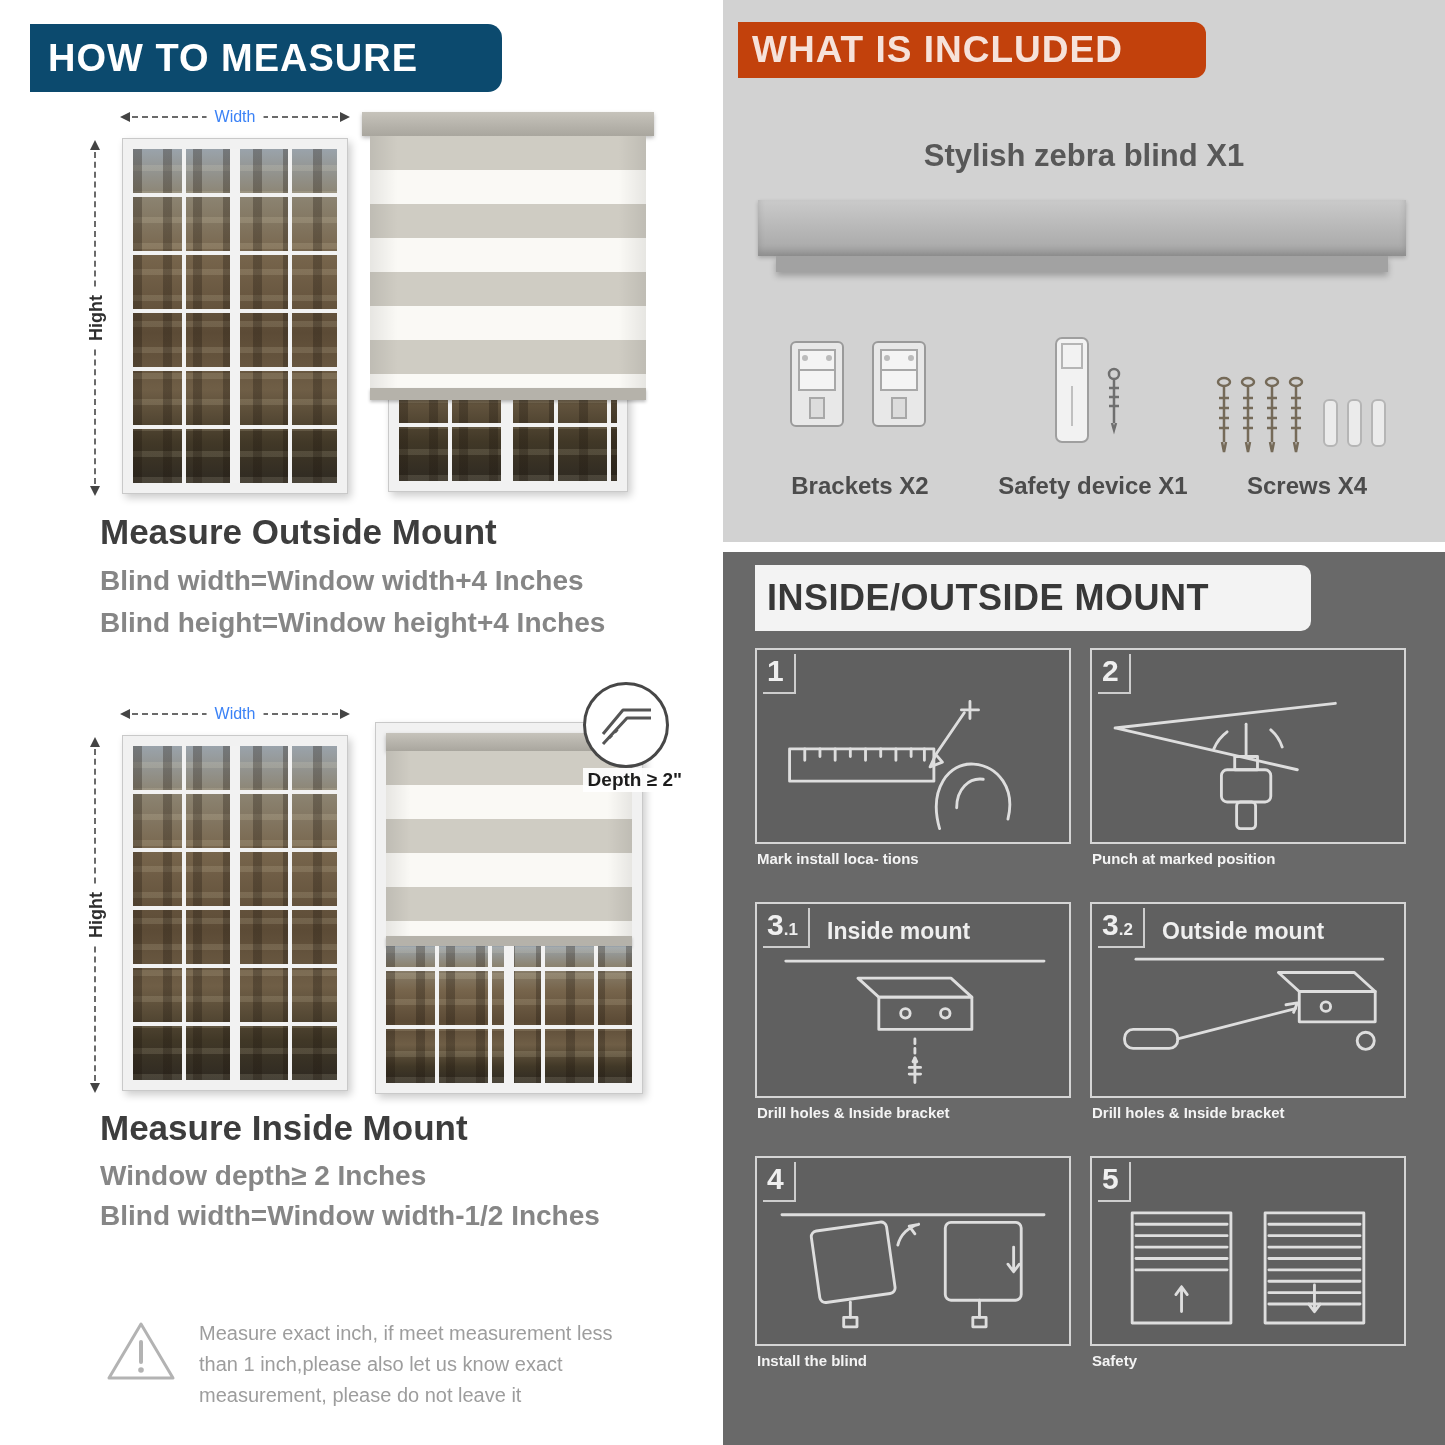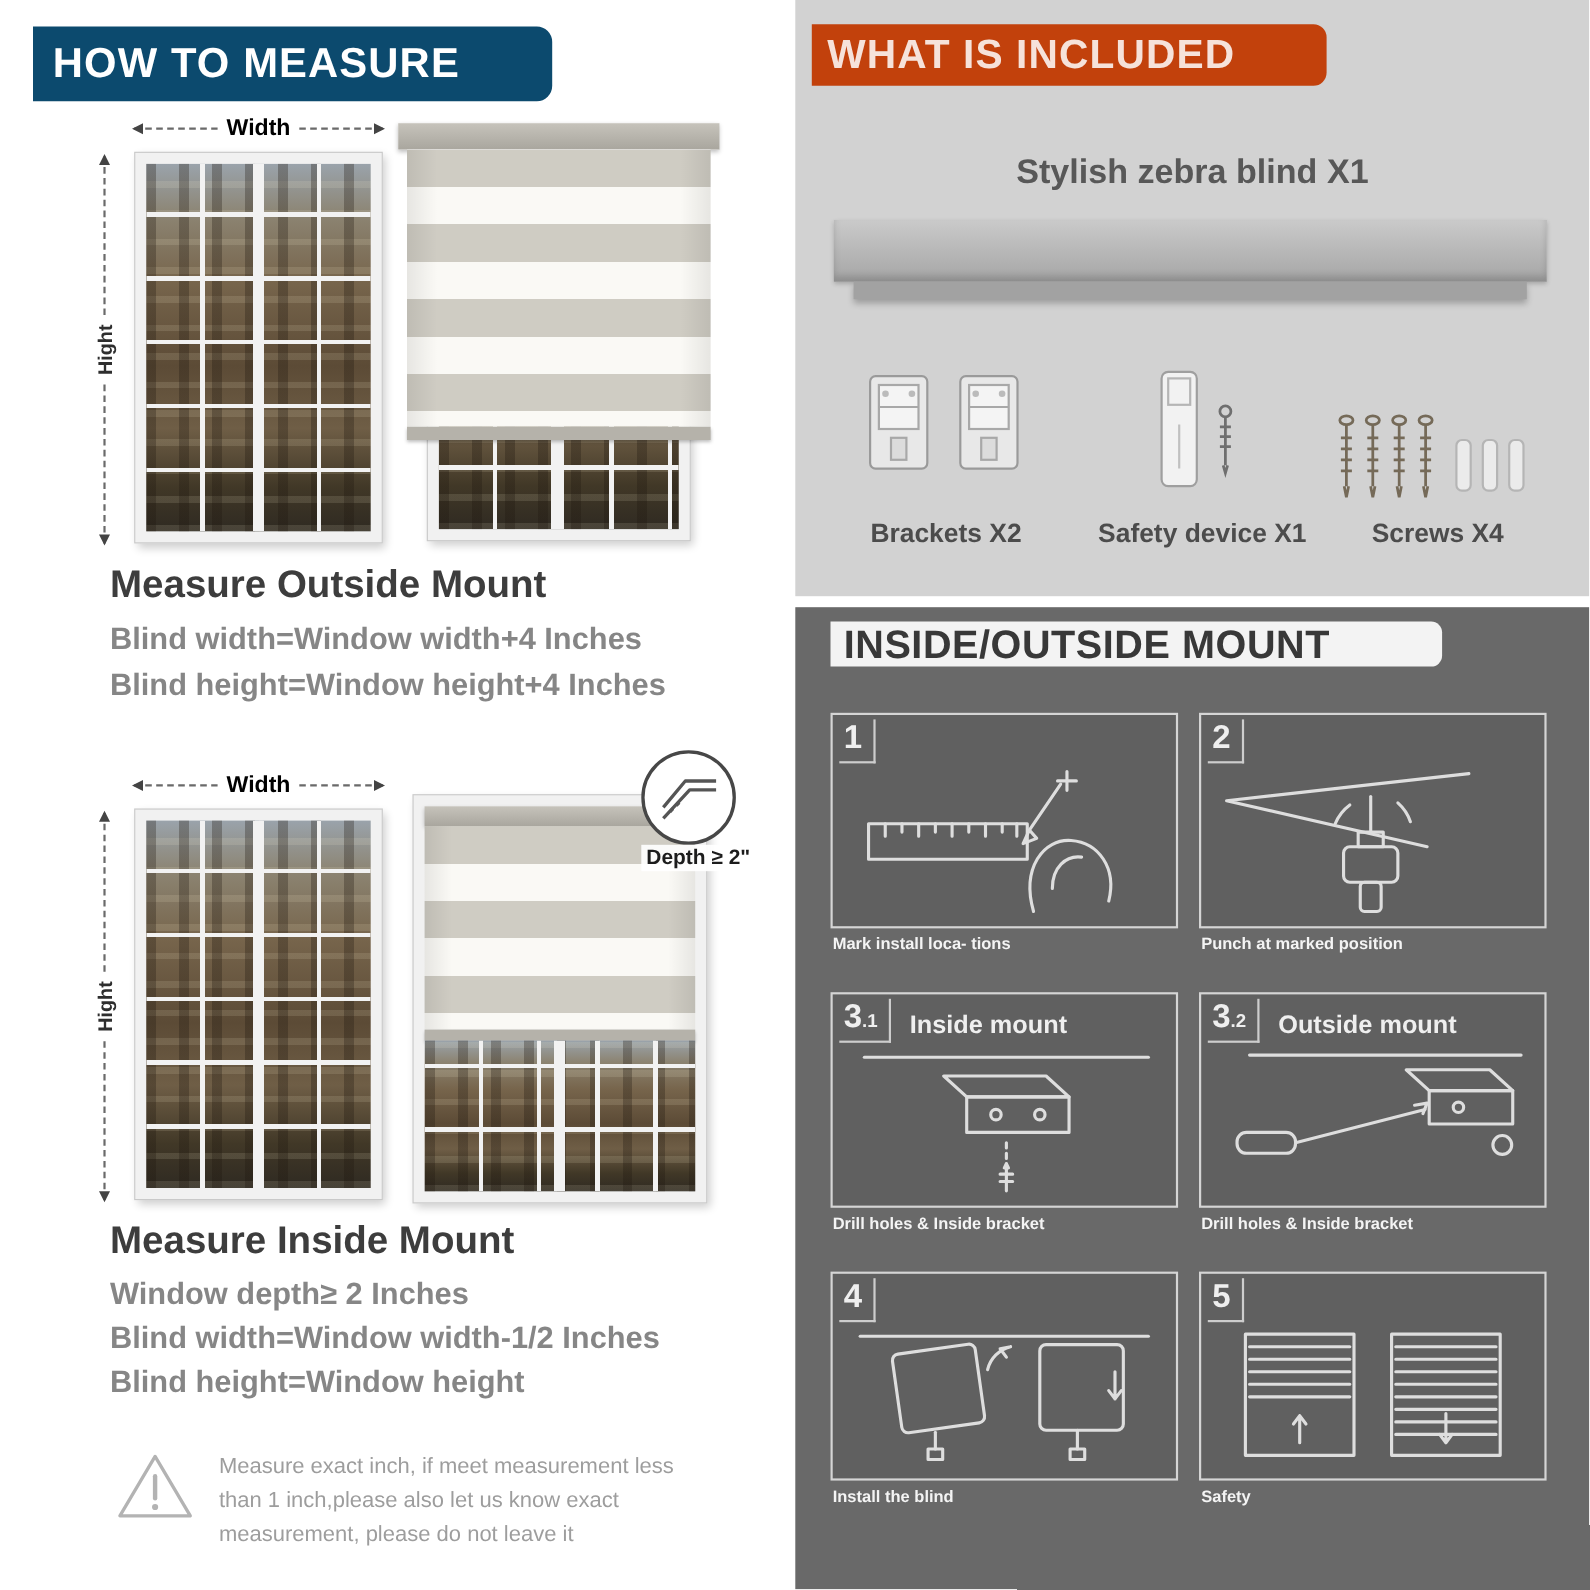--- a/index.html
+++ b/index.html
@@ -14,21 +14,21 @@
     border-radius:0 14px 14px 0;color:#ffffff;font-size:38px;font-weight:bold;letter-spacing:1px;
     display:flex;align-items:center;padding-left:18px;box-sizing:border-box;}
 
   .illu{position:absolute;}
 
   .w-arrow{position:absolute;height:0;border-top:2px dashed #6a6a6a;}
   .w-arrow::before,.w-arrow::after{content:"";position:absolute;top:-6px;border-top:5px solid transparent;border-bottom:5px solid transparent;}
   .w-arrow::before{left:-2px;border-right:10px solid #444;}
   .w-arrow::after{right:-2px;border-left:10px solid #444;}
   .w-arrow .arrow-label{position:absolute;left:50%;top:-1px;transform:translate(-50%,-50%);
-    background:#fff;padding:0 8px;font-size:21px;font-weight:bold;color:#000000;white-space:nowrap;}
+    background:#fff;padding:0 8px;font-size:16px;font-weight:normal;color:#3b82f6;white-space:nowrap;}
 
   .v-arrow{position:absolute;width:0;border-left:2px dashed #6a6a6a;}
   .v-arrow::before{content:"";position:absolute;left:-6px;top:-2px;border-left:5px solid transparent;border-right:5px solid transparent;border-bottom:10px solid #444;}
   .v-arrow::after{content:"";position:absolute;left:-6px;bottom:-2px;border-left:5px solid transparent;border-right:5px solid transparent;border-top:10px solid #444;}
   .v-arrow .arrow-label{position:absolute;top:50%;left:0;transform:translate(-50%,-50%) rotate(-90deg);
     background:#fff;padding:0 6px;font-size:18px;font-weight:bold;color:#2e2e2e;white-space:nowrap;}
 
   .window{position:absolute;background:#f1f1f1;border:1px solid #c9c9c9;
     box-shadow:3px 4px 8px rgba(0,0,0,0.20);padding:10px;box-sizing:border-box;}
   .panes{position:relative;width:100%;height:100%;overflow:hidden;
@@ -68,21 +68,21 @@
     font-size:31px;font-weight:bold;color:#585858;}
   .headrail{position:absolute;left:758px;top:200px;width:648px;}
   .hr-top{height:56px;background:linear-gradient(180deg,#cacaca 0%,#b4b4b4 60%,#a6a6a6 100%);
     box-shadow:inset 0 -5px 7px rgba(0,0,0,0.15), 0 2px 4px rgba(0,0,0,0.2);}
   .hr-lip{height:16px;width:calc(100% - 36px);margin:0 auto;background:#a2a2a2;
     box-shadow:0 4px 6px rgba(0,0,0,0.25);}
   .hw-label{position:absolute;top:472px;font-size:24px;font-weight:bold;color:#4c4c4c;text-align:center;white-space:nowrap;}
 
   
   .mount-bg{position:absolute;left:723px;top:552px;width:722px;height:893px;background:#696969;}
-  .mount-banner{position:absolute;left:755px;top:565px;width:556px;height:41px;background:#f3f3f3;
+  .mount-banner{position:absolute;left:755px;top:565px;width:556px;height:66px;background:#f3f3f3;
     border-radius:0 10px 10px 0;color:#383838;font-size:36px;font-weight:bold;letter-spacing:0.5px;
     display:flex;align-items:center;padding-left:12px;box-sizing:border-box;}
 
   .step-panel{position:absolute;width:316px;background:#606060;border:2px solid #d5d5d5;box-sizing:border-box;}
   .step-num{position:absolute;top:4px;left:6px;color:#efefef;font-size:30px;font-weight:bold;line-height:1;
     padding:2px 10px 6px 4px;border-right:2px solid #cdcdcd;border-bottom:2px solid #cdcdcd;}
   .step-sub{font-size:17px;font-weight:bold;}
   .step-label{position:absolute;top:14px;left:70px;font-size:23px;font-weight:bold;color:#efefef;white-space:nowrap;}
   .step-art{position:absolute;left:6px;bottom:4px;width:calc(100% - 12px);height:146px;}
   .step-caption{position:absolute;width:340px;font-size:15px;font-weight:bold;color:#f4f4f4;white-space:nowrap;}
@@ -150,21 +150,20 @@
           <path d="M16 46 L26 36" stroke-dasharray="4 4"></path>
         </g>
       </svg>
     </div>
     <div class="depth-label">Depth ≥ 2"</div>
   </div>
 
   <div class="left-heading" style="left:100px;top:1108px;">Measure Inside Mount</div>
   <div class="left-line" style="left:100px;top:1160px;">Window depth≥ 2 Inches</div>
   <div class="left-line" style="left:100px;top:1200px;">Blind width=Window width-1/2 Inches</div>
-  <div class="left-line" style="left:100px;top:1240px;">Blind height=Window height</div>
 
   <div class="warning-wrap">
     <svg width="72" height="66" viewBox="0 0 72 66">
       <path d="M36 6 L68 60 L4 60 Z" stroke="#b3b3b3" stroke-width="3" fill="none" stroke-linejoin="round"></path>
       <path d="M36 24 L36 44" stroke="#b3b3b3" stroke-width="4" stroke-linecap="round"></path>
       <circle cx="36" cy="52" r="2.8" fill="#b3b3b3"></circle>
     </svg>
     <div class="warning-text">Measure exact inch, if meet measurement less than 1 inch,please also let us know exact measurement, please do not leave it</div>
   </div>
 

